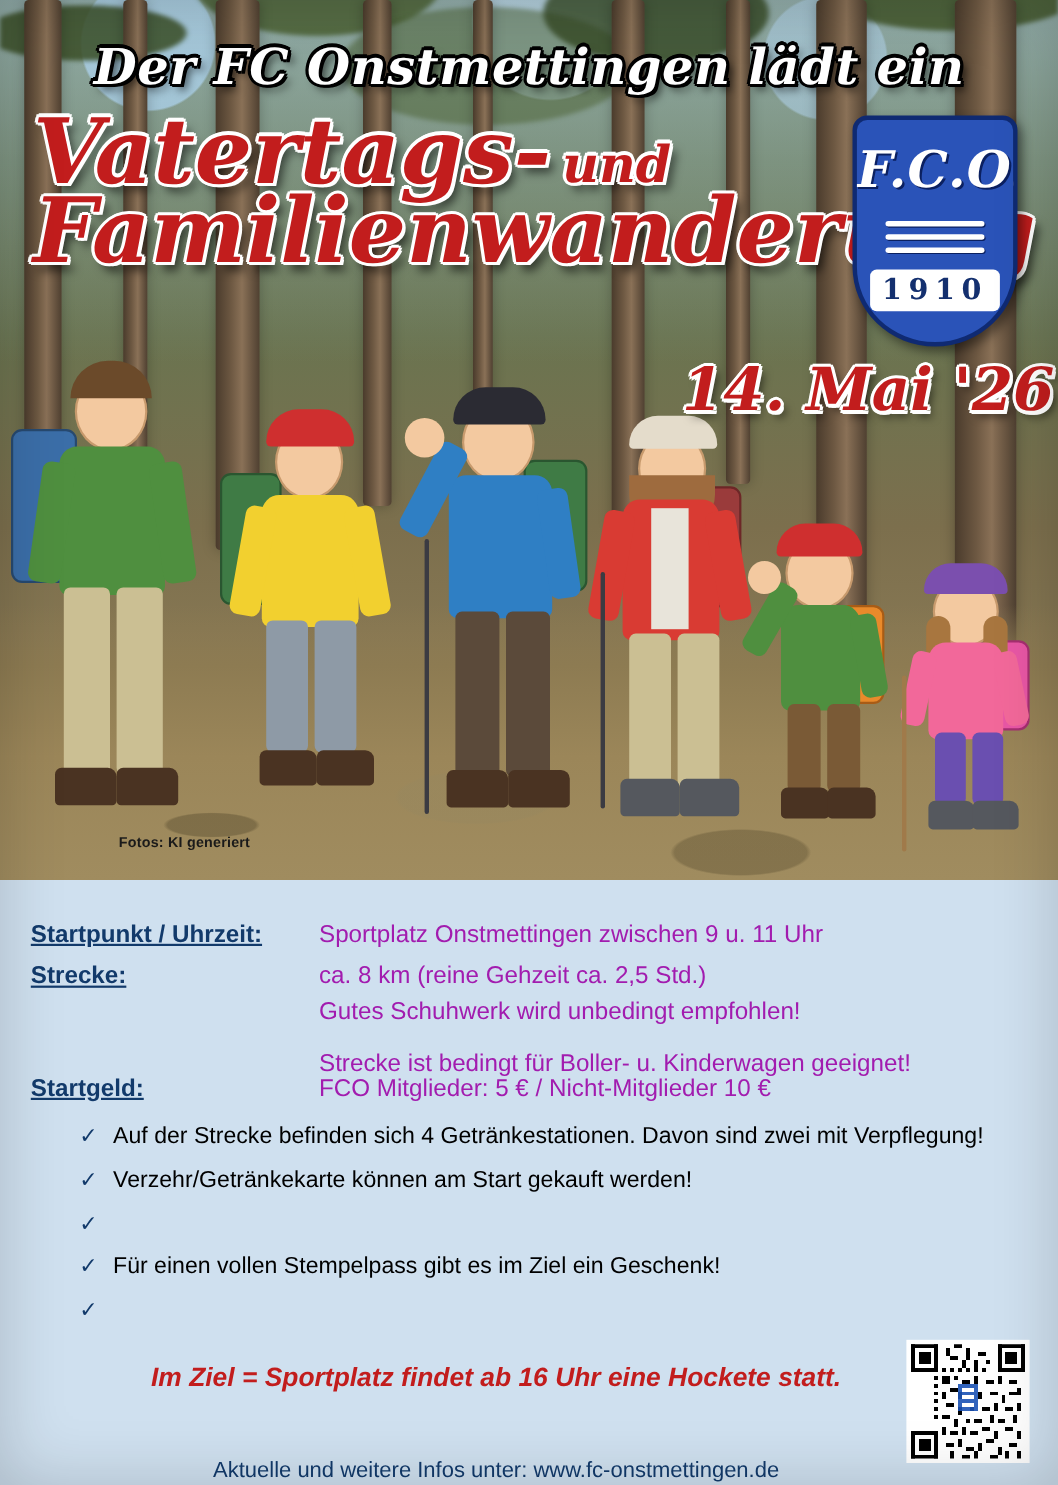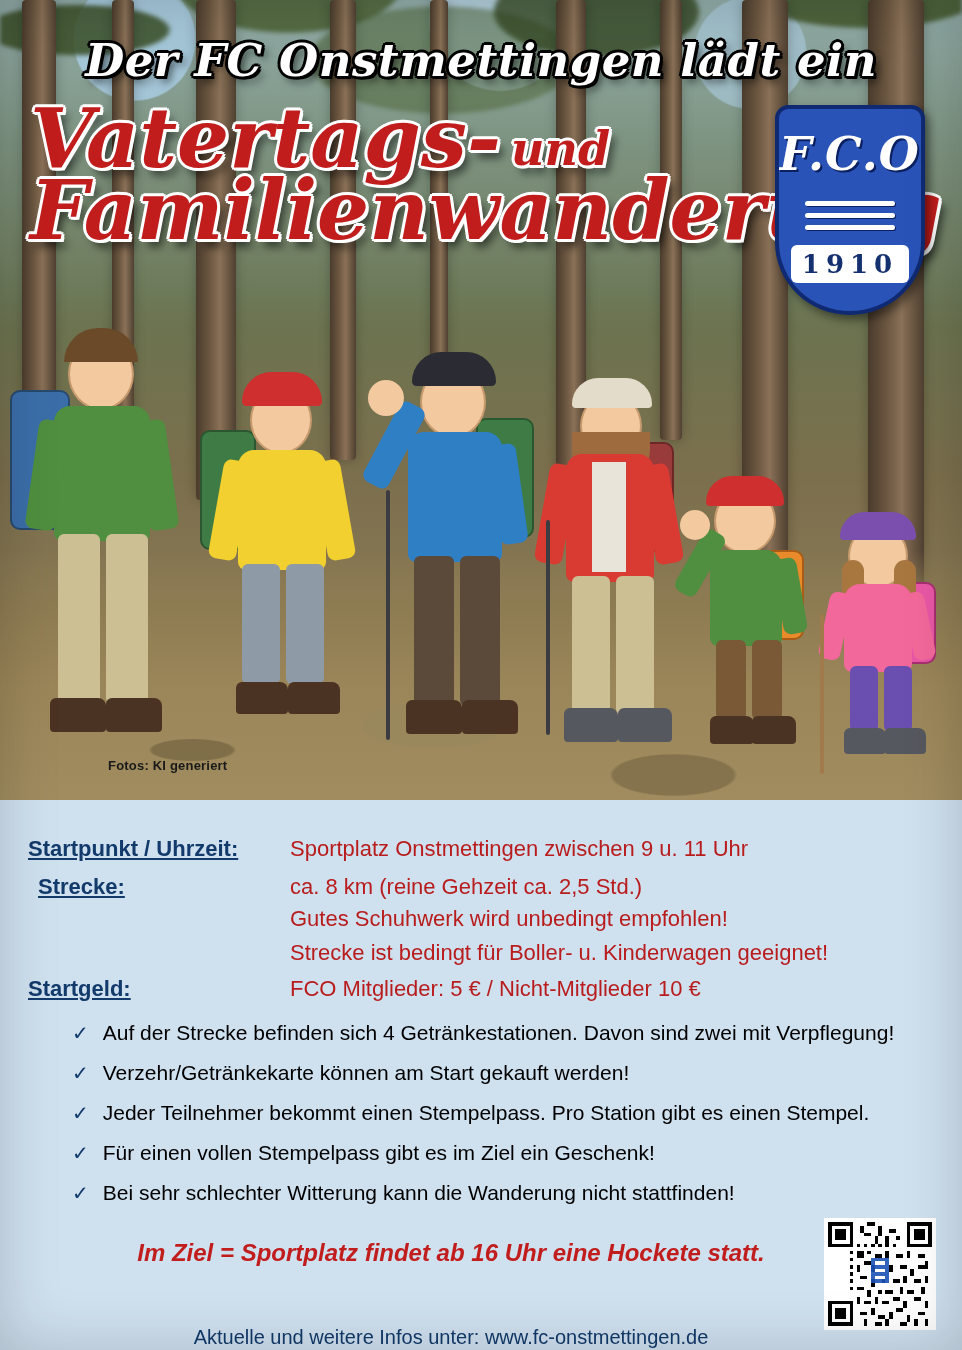--- a/index.html
+++ b/index.html
@@ -196,21 +196,21 @@
   .row-item { position: absolute; }
   .label {
     font-size: 22px;
     font-weight: bold;
     color: #123a6b;
     text-decoration: underline;
     white-space: nowrap;
   }
   .value {
     font-size: 22px;
-    color: #b91c1c;
+    color: #a21caf;
     white-space: nowrap;
   }
   .bullets {
     position: absolute;
     left: 44px; top: 205px;
     width: 880px;
   }
   .bullet {
     display: flex;
     align-items: flex-start;
@@ -383,20 +383,21 @@
   <div class="title-line1">Der FC Onstmettingen lädt ein</div>
 
   <div class="title-main">
     <div class="t-big row1">
       <span>Vatertags-</span>
       <span class="und">und</span>
     </div>
     <div class="t-big row2">Familienwanderung</div>
   </div>
 
+  <div class="date">14. Mai '26</div>
 
   <div class="logo">
     <div class="fco">F.C.O.</div>
     <div class="lines">
         <i></i>
         <i></i>
         <i></i>
       </div>
     <div class="yearbox">
       <span>1910</span>
@@ -406,56 +407,54 @@
   <div class="info">
     <div class="info-grid">
 
       <div class="row-item" style="left:0px; top:20px;">
         <span class="label">Startpunkt / Uhrzeit:</span>
       </div>
       <div class="row-item" style="left:262px; top:20px;">
         <div class="value">Sportplatz Onstmettingen zwischen 9 u. 11 Uhr</div>
       </div>
 
-      <div class="row-item" style="left:10px; top:58px;text-align:center;">
+      <div class="row-item" style="left:0px; top:58px;text-align:center;">
         <span class="label">Strecke:</span>
       </div>
       <div class="row-item" style="left:262px; top:58px;">
         <div class="value">ca. 8 km (reine Gehzeit ca. 2,5 Std.)</div>
         <div class="value" style="margin-top:6px;">Gutes Schuhwerk wird unbedingt empfohlen!</div>
-        <div class="value" style="margin-top:8px;">Strecke ist bedingt für Boller- u. Kinderwagen geeignet!</div>
+        <div class="value" style="margin-top:22px;">Strecke ist bedingt für Boller- u. Kinderwagen geeignet!</div>
       </div>
 
       <div class="row-item" style="left:0px; top:160px;">
         <span class="label">Startgeld:</span>
       </div>
       <div class="row-item" style="left:262px; top:160px;">
         <div class="value">FCO Mitglieder: 5 € / Nicht-Mitglieder 10 €</div>
       </div>
 
       <div class="bullets">
         <div class="bullet">
           <span class="chk">✓</span>
           <span class="btxt">Auf der Strecke befinden sich 4 Getränkestationen. Davon sind zwei mit Verpflegung!</span>
         </div>
         <div class="bullet">
           <span class="chk">✓</span>
           <span class="btxt">Verzehr/Getränkekarte können am Start gekauft werden!</span>
         </div>
         <div class="bullet">
           <span class="chk">✓</span>
-          <span class="btxt">Jeder Teilnehmer bekommt einen Stempelpass. Pro Station gibt es einen Stempel.</span>
         </div>
         <div class="bullet">
           <span class="chk">✓</span>
           <span class="btxt">Für einen vollen Stempelpass gibt es im Ziel ein Geschenk!</span>
         </div>
         <div class="bullet">
           <span class="chk">✓</span>
-          <span class="btxt">Bei sehr schlechter Witterung kann die Wanderung nicht stattfinden!</span>
         </div>
       </div>
 
       <div class="closing">
         <div>Im Ziel = Sportplatz findet ab 16 Uhr eine Hockete statt.</div>
       </div>
 
       <div class="website">Aktuelle und weitere Infos unter: www.fc-onstmettingen.de</div>
     </div>
   </div>

